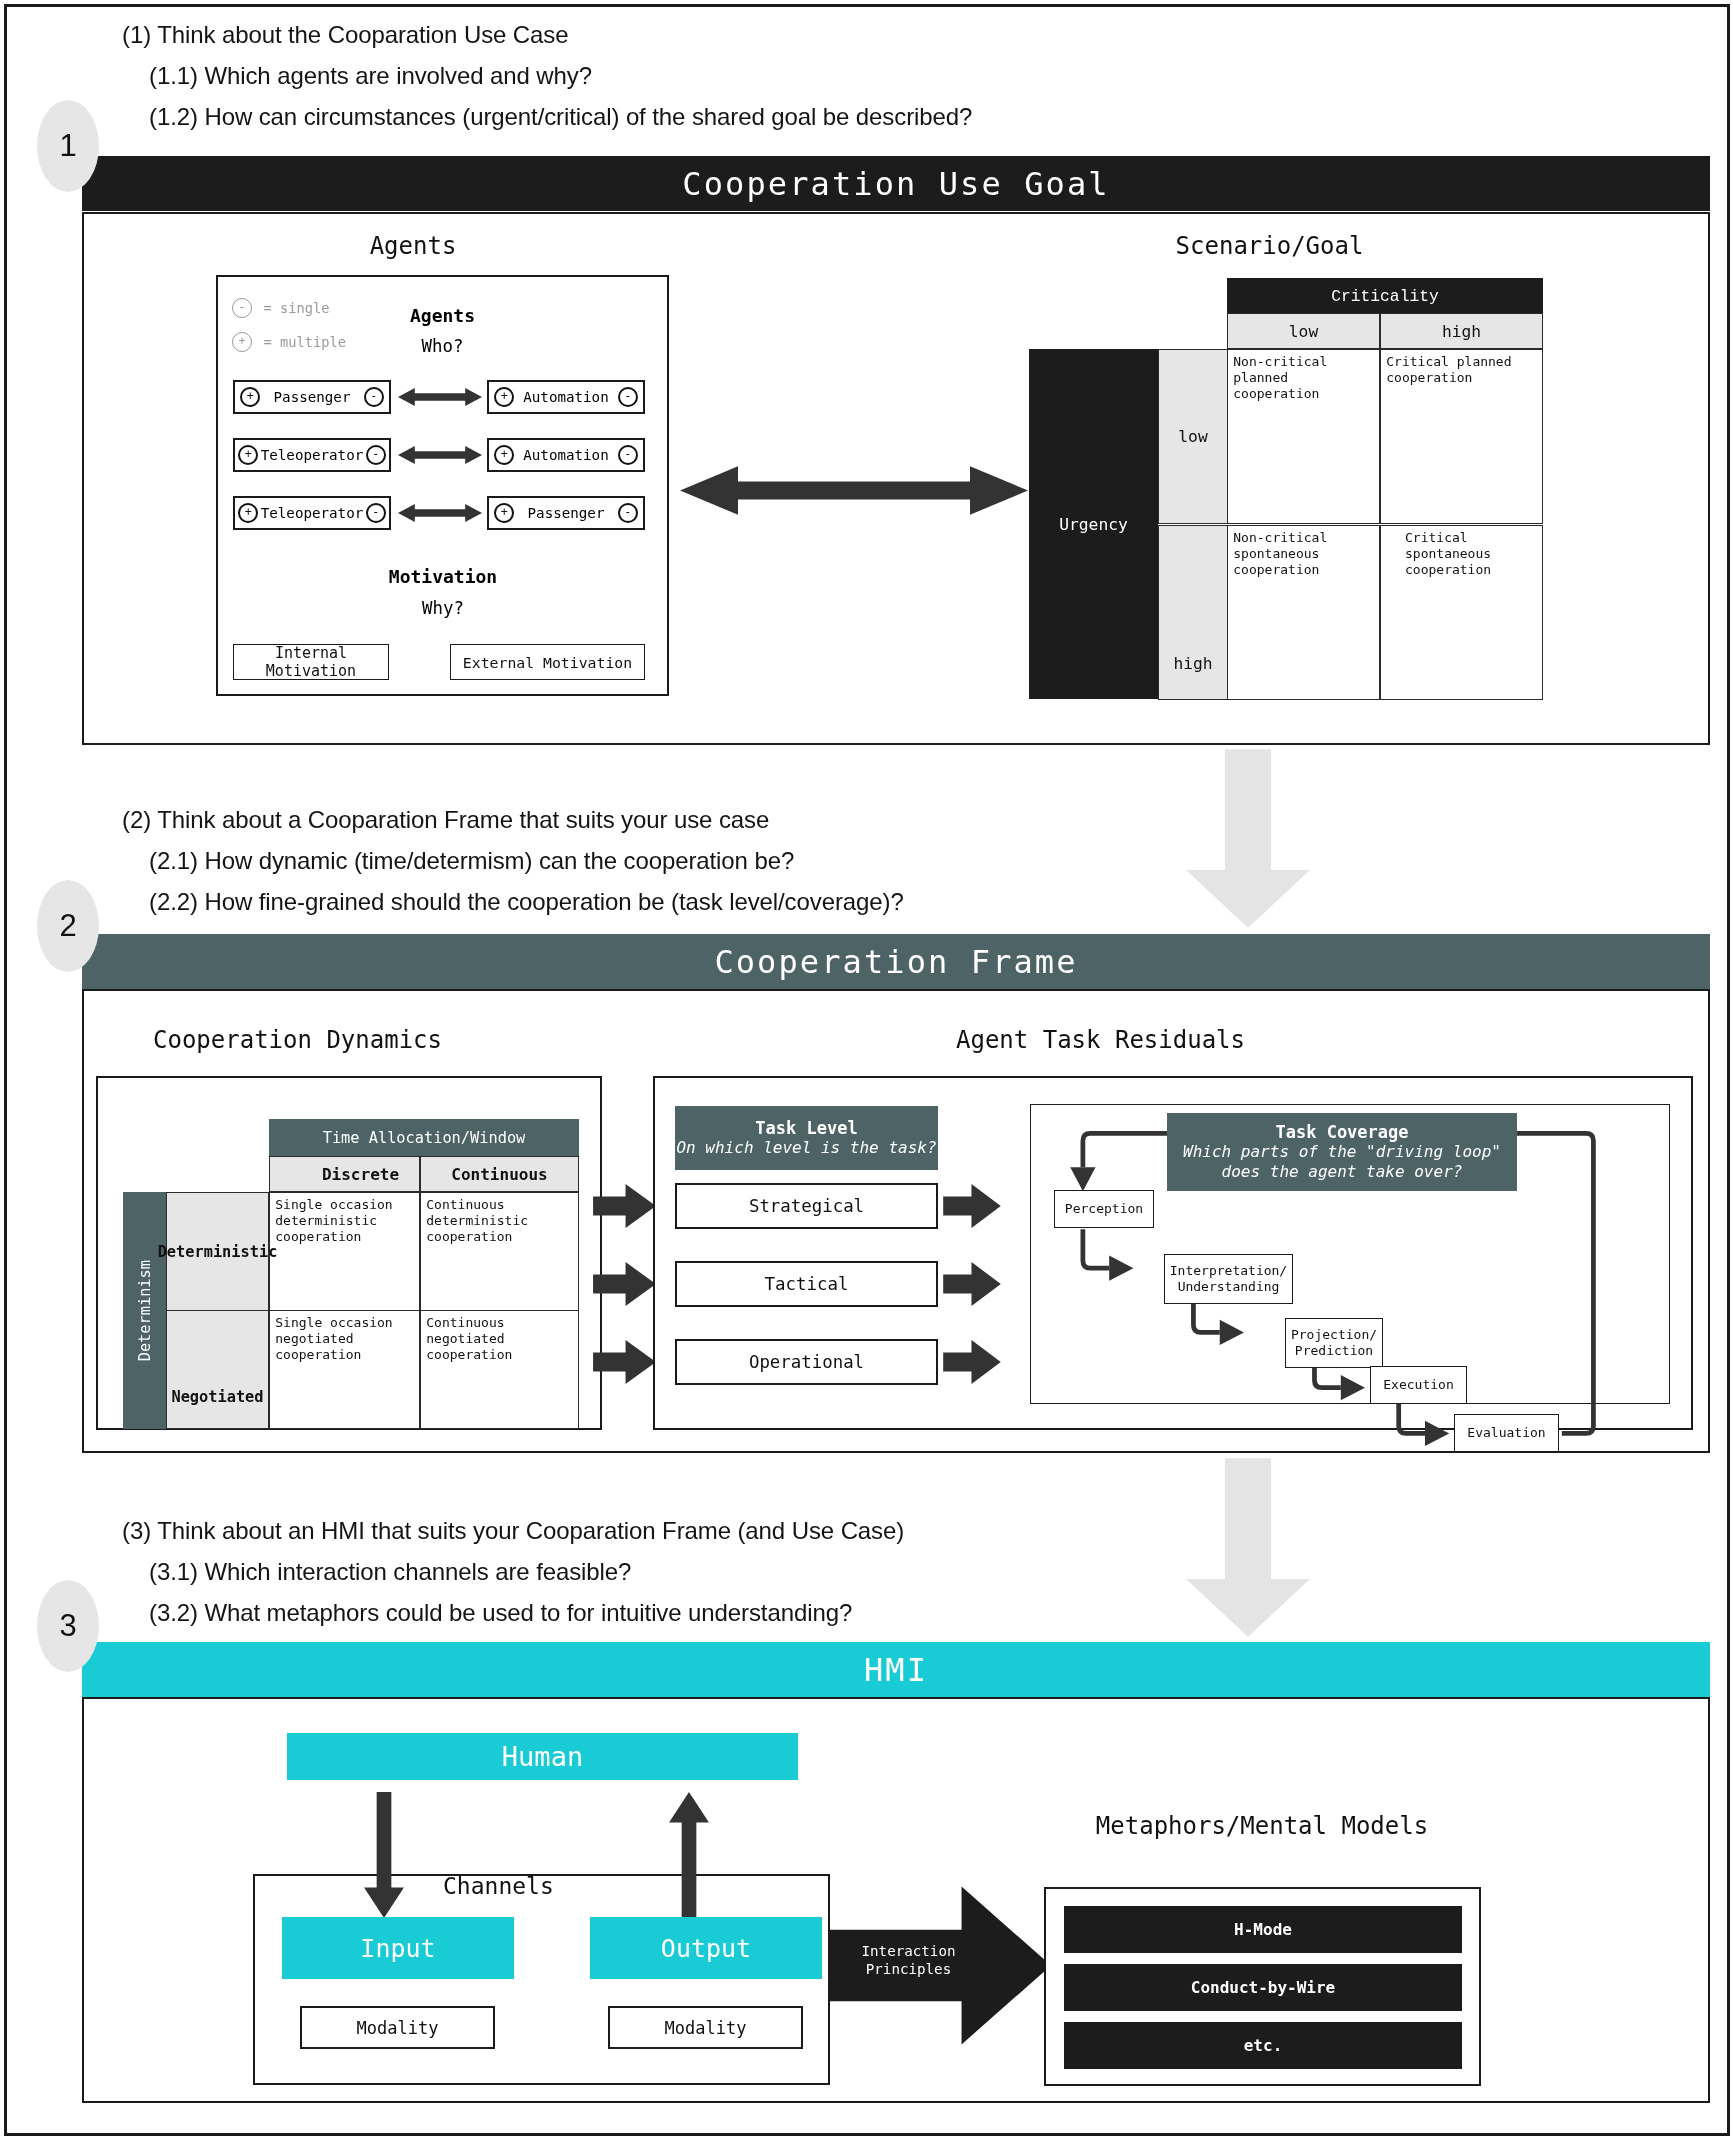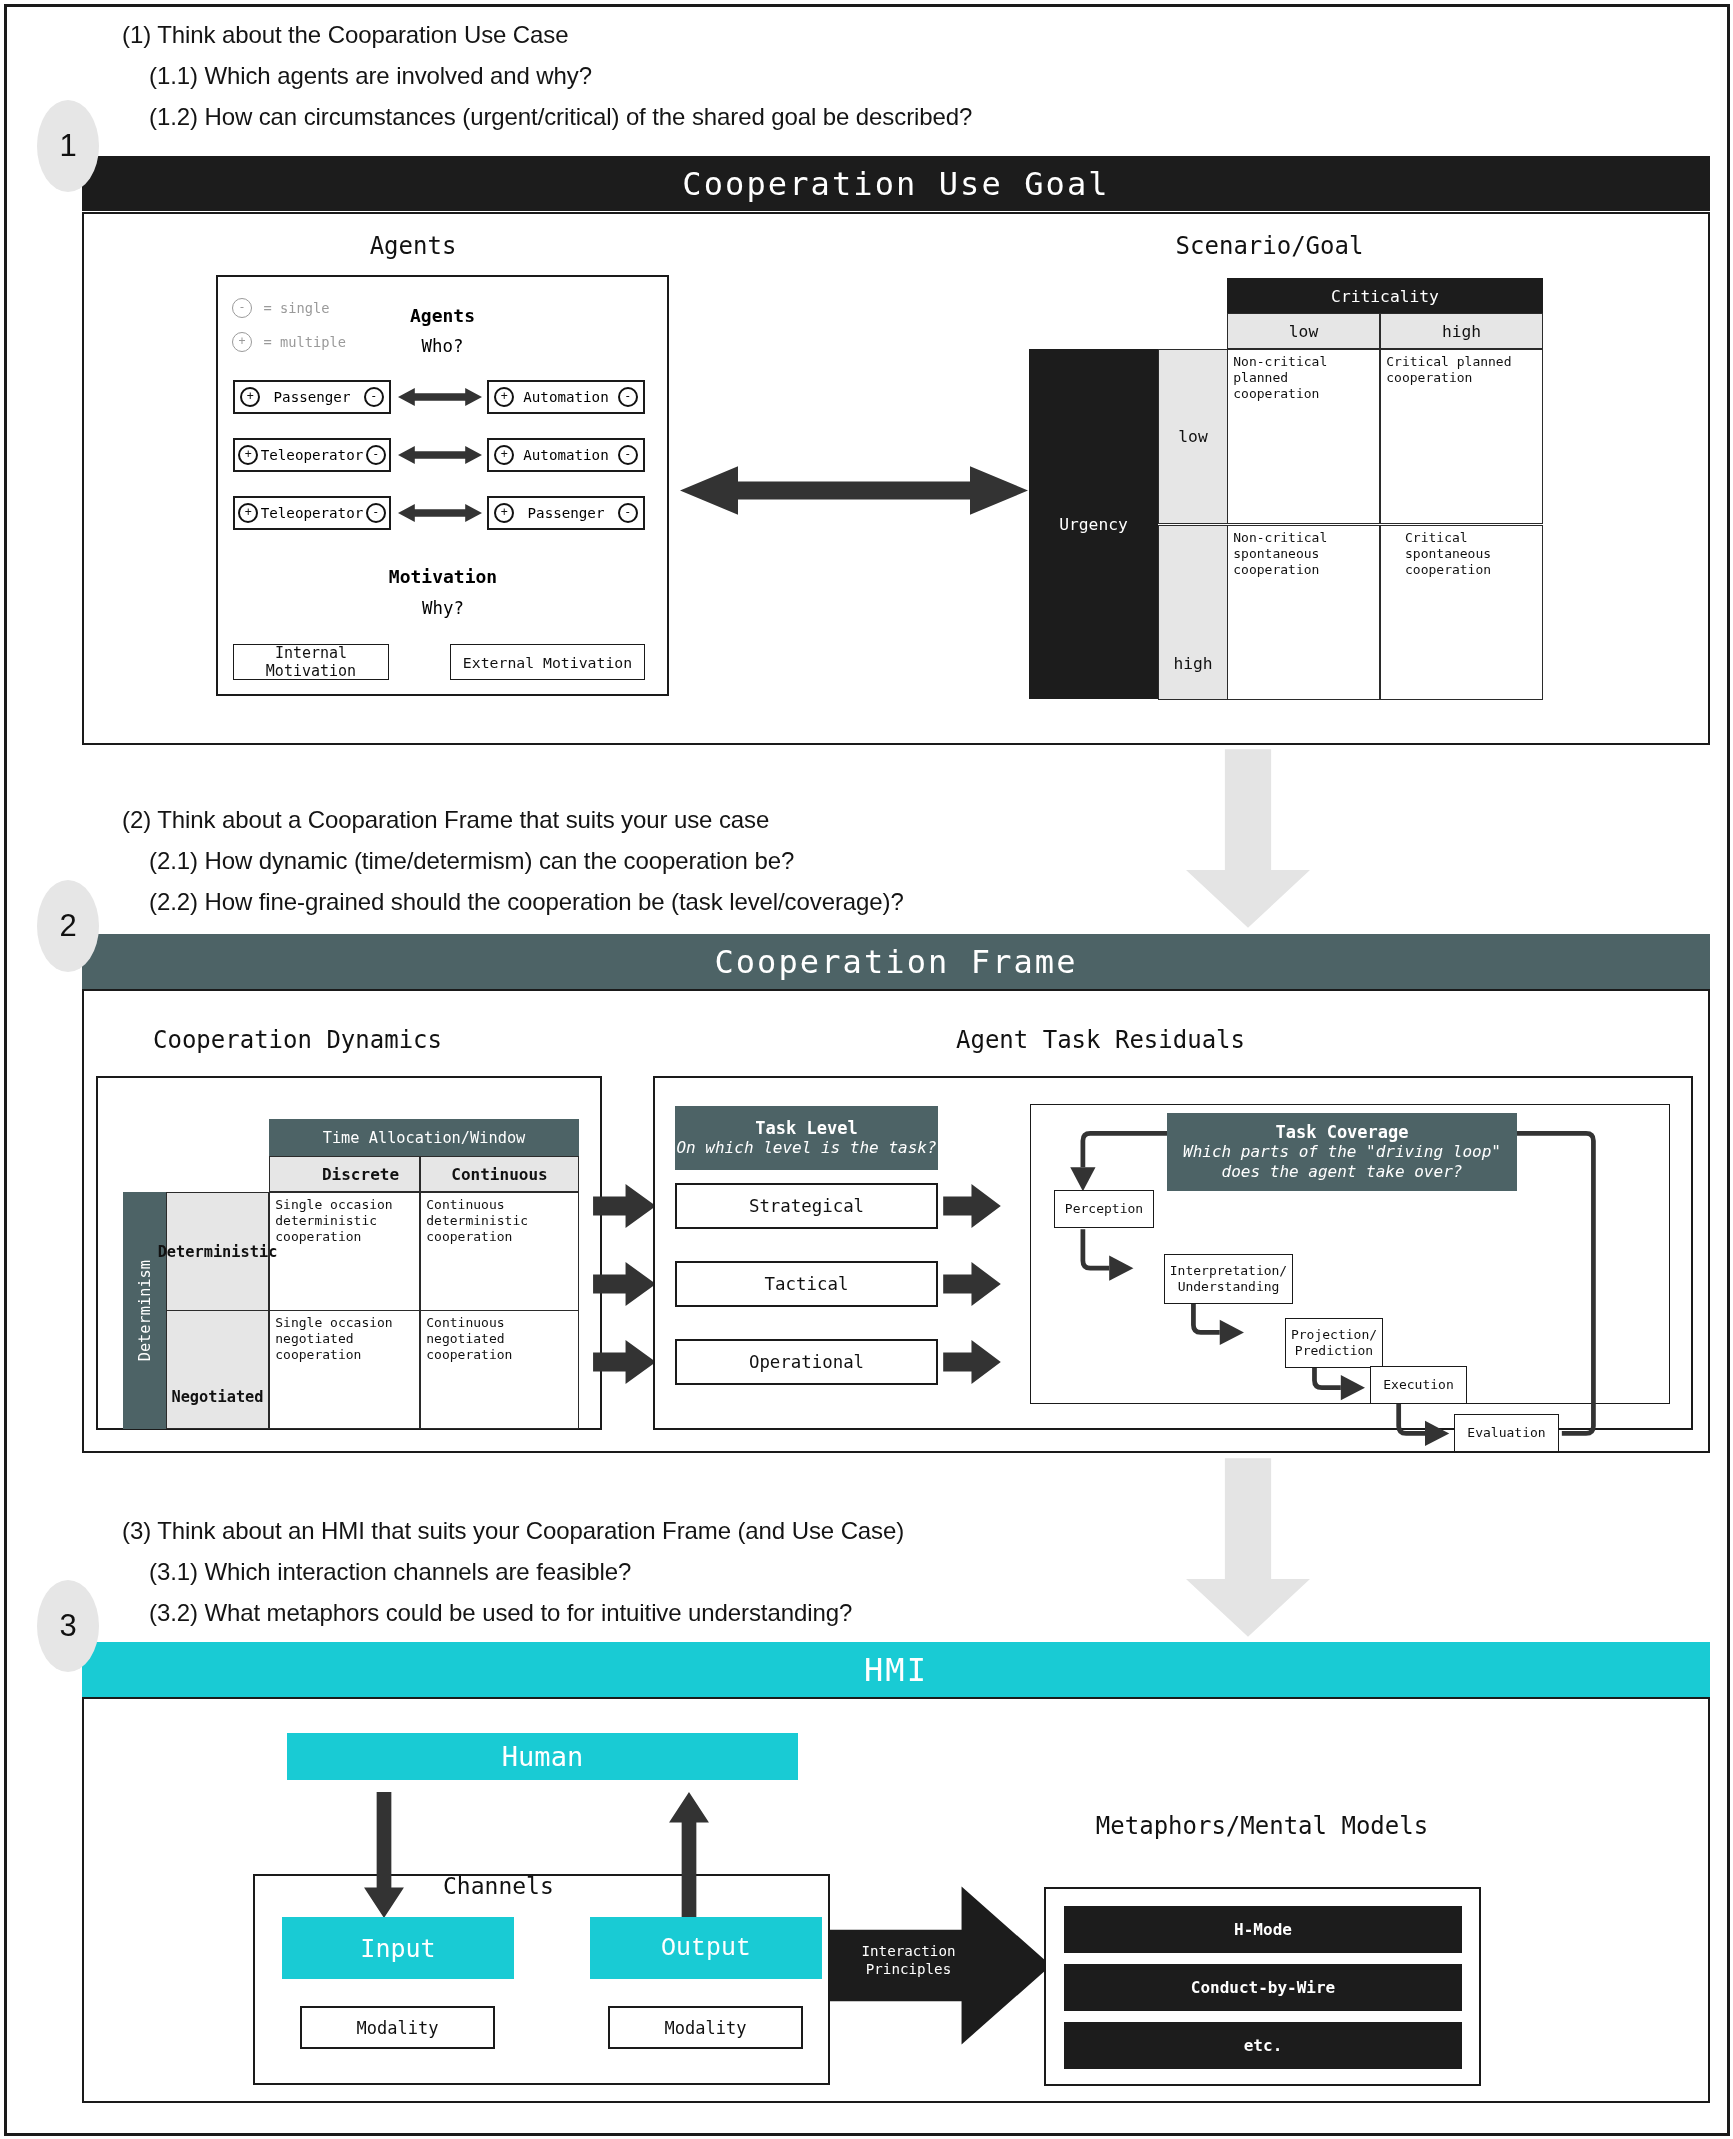--- a/index.html
+++ b/index.html
@@ -197,21 +197,21 @@
   <span>External Motivation</span>
 </div>
 
 <div class="harrow" style="left:680px; top:464px;">
   <svg width="348" height="53" viewBox="0 0 660 100">
       <path d="M0 50 L110 4 L110 33 L550 33 L550 4 L660 50 L550 96 L550 67 L110 67 L110 96 Z" fill="#333"></path>
     </svg>
 </div>
 
 <div class="matrix">
-  <div class="cell c-black ctr" style="left:1227px; top:278px; width:316px; height:36px; font-size:16.3px;">
+  <div class="cell c-black ctr" style="left:1227px; top:278px; width:316px; height:36px; font-size:16.3px;font-family:Liberation Mono, monospace;">
     <span>Criticality</span>
   </div>
   <div class="cell c-grey ctr" style="left:1227px; top:313px; width:153px; height:36px; font-size:16.3px;">
     <span>low</span>
   </div>
   <div class="cell c-grey ctr" style="left:1380px; top:313px; width:163px; height:36px; font-size:16.3px;">
     <span>high</span>
   </div>
 
   <div class="cell c-black ctr" style="left:1029px; top:349px; width:129px; height:350px; font-size:16.3px;">
@@ -427,21 +427,21 @@
 </div>
 <div class="harrow" style="left:669px; top:1792px;">
   <svg width="40" height="126" viewBox="0 0 76 240">
     <path d="M38 0 L76 58 L52 58 L52 240 L24 240 L24 58 L0 58 Z" fill="#333"></path>
   </svg>
 </div>
 
 <div class="cyan-box" style="left:282px; top:1917px; width:232px; height:62px; font-size:25px;">
   <span>Input</span>
 </div>
-<div class="cyan-box" style="left:590px; top:1917px; width:232px; height:62px; font-size:25px;font-family:Liberation Mono, monospace;">
+<div class="cyan-box" style="left:590px; top:1917px; width:232px; height:62px; font-size:25px;">
   <span>Output</span>
 </div>
 
 <div class="box" style="left:300px; top:2006px; width:195px; height:43px; font-size:17px;">
   <span>Modality</span>
 </div>
 <div class="box" style="left:608px; top:2006px; width:195px; height:43px; font-size:17px;">
   <span>Modality</span>
 </div>
 

